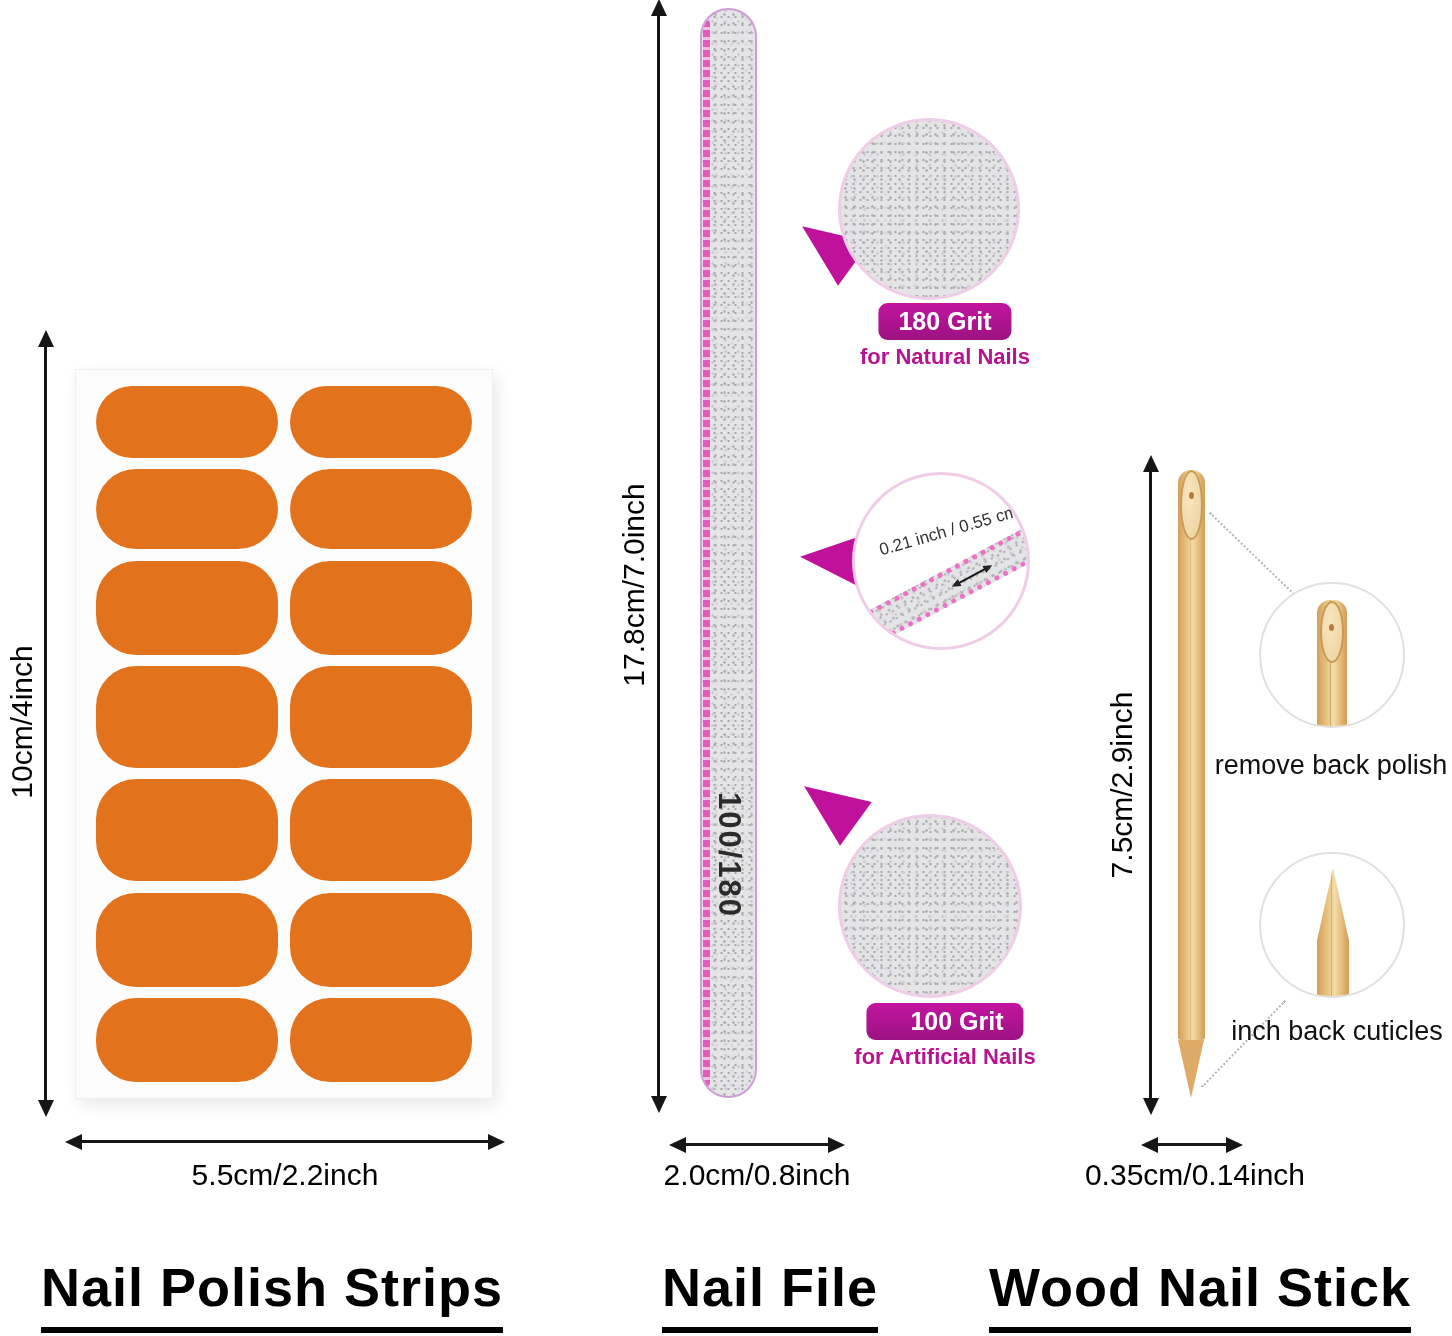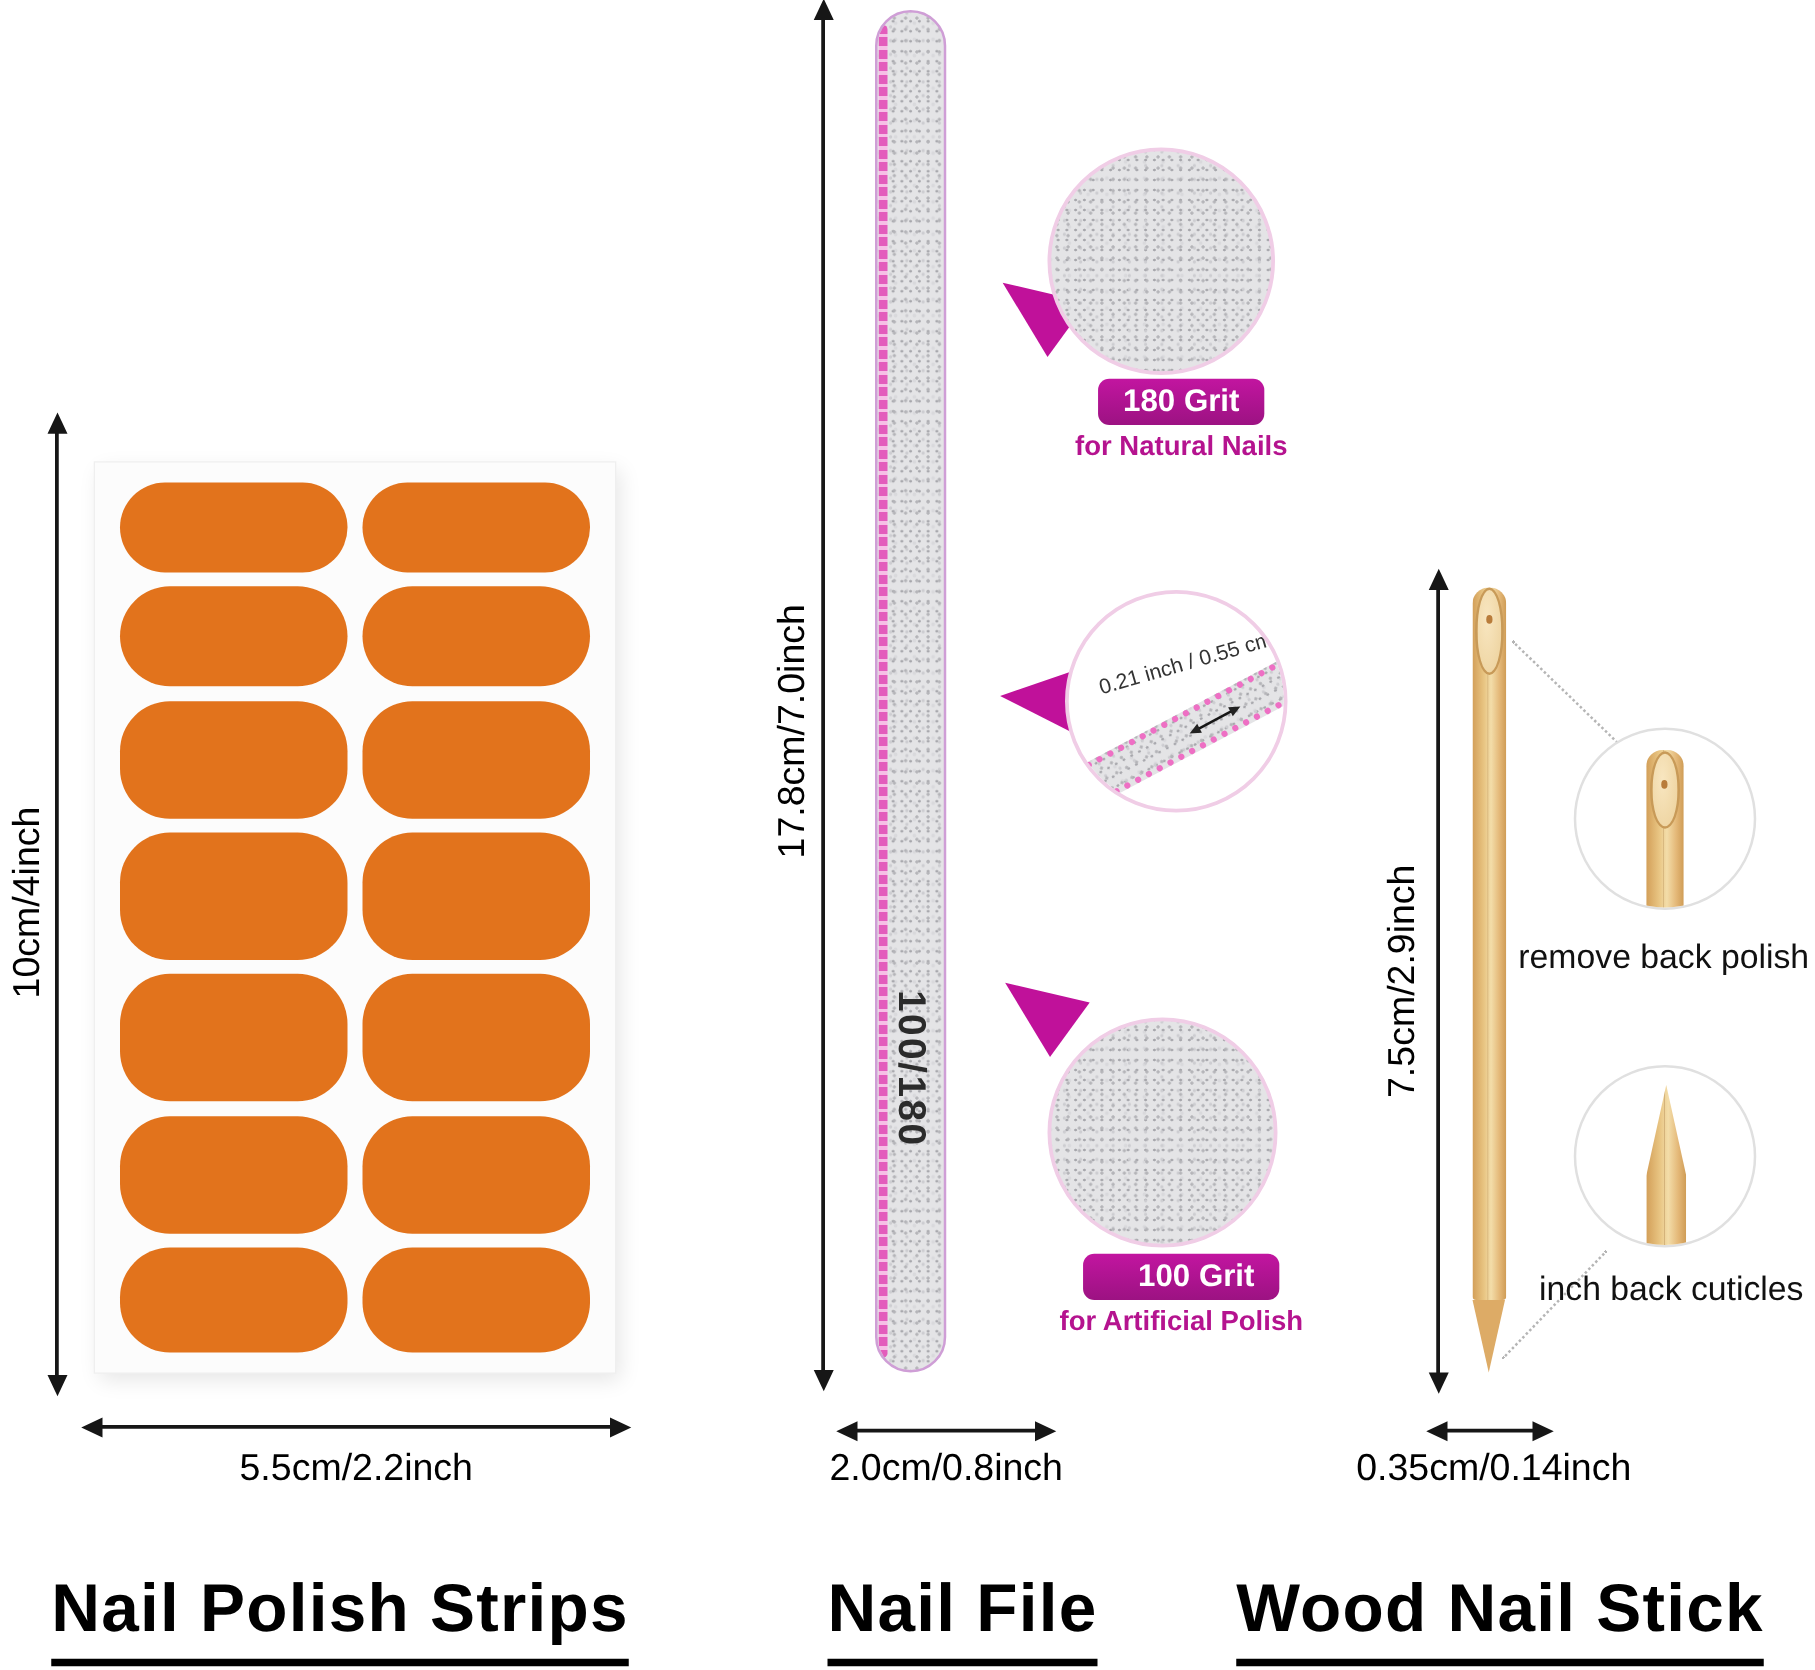--- a/index.html
+++ b/index.html
@@ -161,21 +161,21 @@
   <div class="pointer" style="left:800px; top:532px; transform:rotate(4deg);"></div>
   <div class="inset ring-pink" style="left:852px; top:472px; width:178px; height:178px; background:#fff;">
     <div class="mini-strip grit"></div>
     <div class="thickness-label">0.21 inch / 0.55 cm</div>
     <div class="arrow-v small" style="left:116px; top:86px; height:30px; transform:rotate(62deg);"></div>
   </div>
 
   <div class="pointer" style="left:798px; top:778px; transform:rotate(36deg);"></div>
   <div class="inset grit ring-pink" style="left:838px; top:814px; width:184px; height:184px;"></div>
   <div class="badge" style="left:945px; top:1003px;padding-left:44px;">100 Grit</div>
-  <div class="magenta-caption" style="left:945px; top:1044px;">for Artificial Polish</div>
+  <div class="magenta-caption" style="left:945px; top:1044px;">for Artificial Nails</div>
 
   <div class="vlabel" style="left:1122px; top:785px;">7.5cm/2.9inch</div>
   <div class="arrow-v" style="left:1149px; top:470px; height:630px;"></div>
 
   <div class="stick-body wood" style="left:1178px; top:470px; height:570px;">
     <div class="stick-face" style="left:2px; top:0px; width:23px; height:70px;"></div>
     <div class="stick-knot" style="left:11px; top:22px;"></div>
   </div>
   <div class="stick-tip" style="left:1178px; top:1040px;"></div>
 

